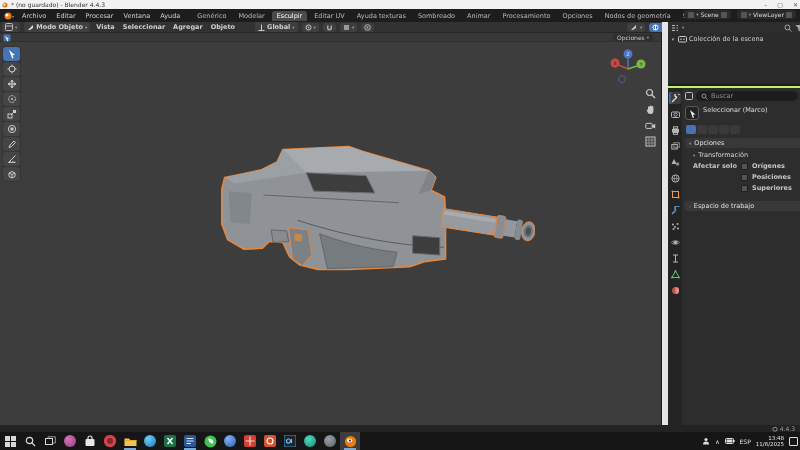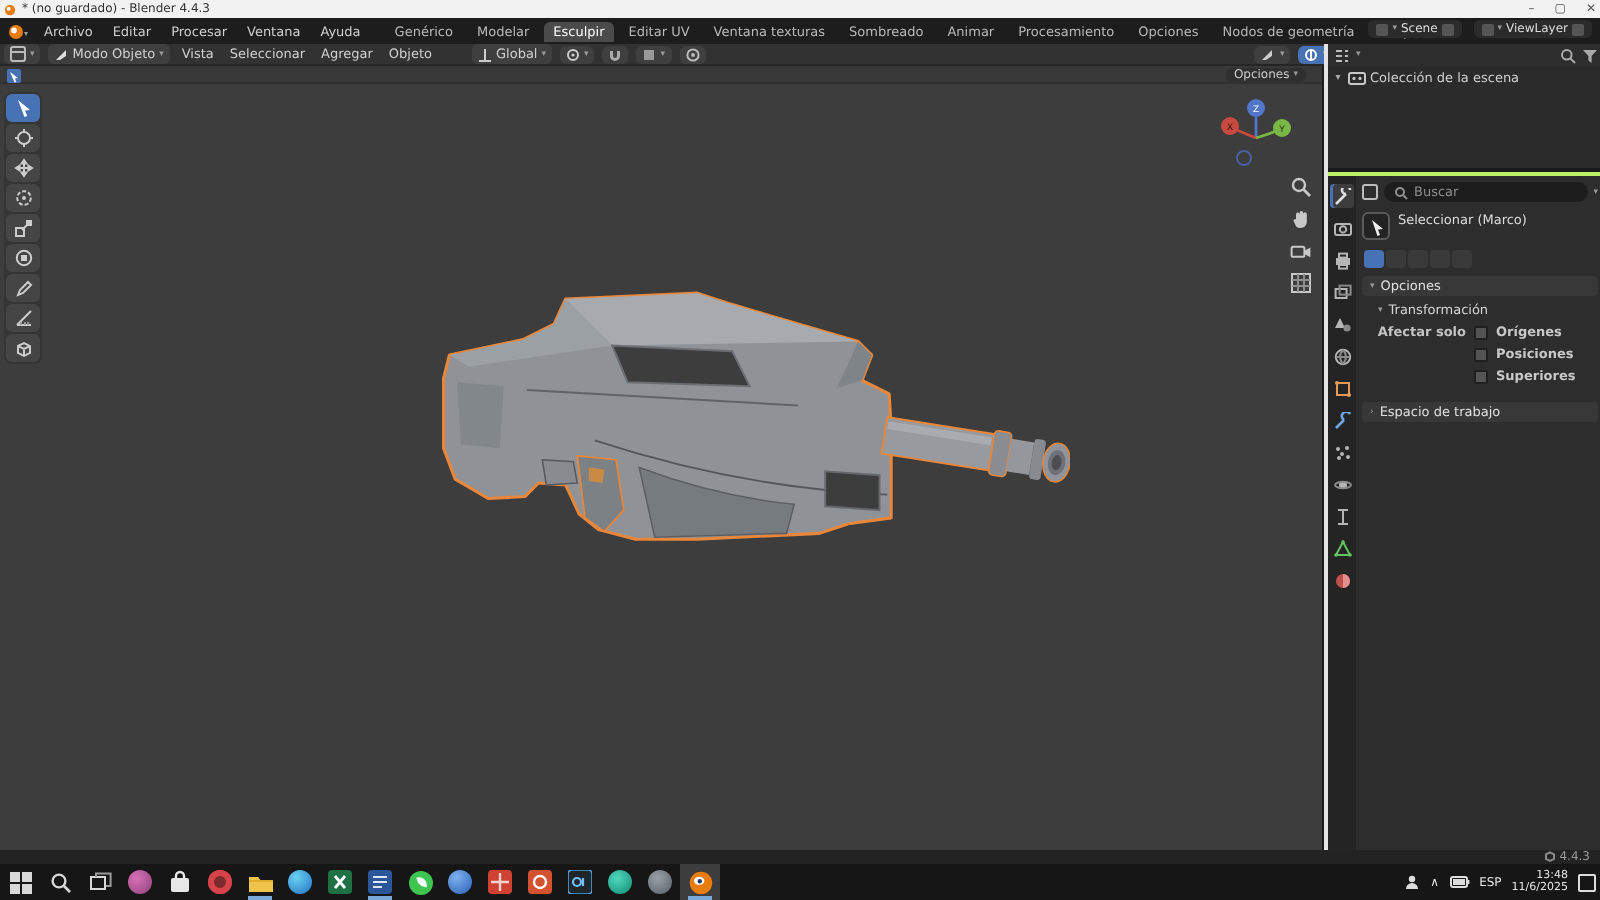--- a/index.html
+++ b/index.html
@@ -12,36 +12,36 @@
   #win-controls{position:absolute;right:2px;top:0;height:9px;display:flex;gap:10px;align-items:center;font-size:6px;color:#555;}
   
   #topbar{position:absolute;left:0;top:9px;width:800px;height:13px;background:#1d1d1d;display:flex;align-items:center;font-size:6.5px;color:#cfcfcf;}
   #topbar .menu{padding:0 5px;cursor:default;}
   #topbar .tab{padding:1px 5px;margin:0 1px;border-radius:3px 3px 0 0;color:#b9b9b9;white-space:nowrap;}
   #topbar .tab.active{background:#4b4b4b;color:#fff;}
   #sel-pills{position:absolute;right:4px;top:10px;display:flex;gap:6px;font-size:6px;}
   .pill{display:flex;align-items:center;gap:2px;background:#2b2b2b;border-radius:3px;padding:1px 4px;color:#ddd;}
   .pill .sq{width:6px;height:6px;background:#555;border-radius:1px;display:inline-block;}
   
-  #vheader{position:absolute;left:0;top:22px;width:764px;height:11px;background:#323232;display:flex;align-items:center;font-size:6.5px;color:#d0d0d0;border-bottom:1px solid #262626;}
+  #vheader{position:absolute;left:0;top:22px;width:764px;height:11px;background:#323232;display:flex;align-items:center;font-size:6.5px;color:#d0d0d0;border-bottom:1px solid #262626;font-weight:bold;}
   #vheader .m{padding:0 4px;}
   .hbtn{display:inline-flex;align-items:center;gap:2px;background:#3f3f3f;border-radius:3px;padding:1px 3px;margin:0 2px;}
   .crt{font-size:4.5px;color:#999;}
   
   #viewport{position:absolute;left:0;top:33px;width:661px;height:392px;background:#3d3d3d;overflow:hidden;}
   #toolsettings{position:absolute;left:0;top:0;width:661px;height:9px;background:#383838;border-bottom:1px solid #303030;}
   #opts-btn{position:absolute;right:8px;top:1px;background:#2f2f2f;border-radius:3px;font-size:6px;color:#ccc;padding:0 4px;display:flex;gap:2px;align-items:center;}
   #toolbar{position:absolute;left:2px;top:13px;width:19px;display:flex;flex-direction:column;gap:1px;background:#353535;border-radius:4px;padding:1px;}
   .tool{width:17px;height:14px;border-radius:3px;display:flex;align-items:center;justify-content:center;background:#454545;}
   .tool.active{background:#4772b3;}
   #vp-text{position:absolute;left:26px;top:10px;font-size:6.5px;line-height:8px;color:#d4d4d4;text-shadow:0 1px 1px #222;}
   #vp-text .sub{color:#b5b5b5;}
   #navicons{position:absolute;right:5px;top:55px;display:flex;flex-direction:column;gap:5px;align-items:center;}
   
-  #rightpanel{position:absolute;left:662px;top:22px;width:138px;height:403px;background:#bef264;border-left:2px solid #e5e5e5;}
+  #rightpanel{position:absolute;left:662px;top:22px;width:138px;height:403px;background:#bef264;border-left:6px solid #e5e5e5;}
   #outliner{position:absolute;left:0;top:0;width:138px;height:64px;background:#2b2b2b;border-bottom:2px solid #1c1c1c;font-size:6.5px;}
   #outliner .hdr{height:11px;display:flex;align-items:center;background:#2d2d2d;padding:0 3px;gap:3px;}
   .orow{height:11px;display:flex;align-items:center;gap:2px;padding:0 2px;color:#cfcfcf;white-space:nowrap;}
   .orow.sel{background:#336699;color:#fff;}
   .orow .spacer{flex:1;}
   .exp{font-size:5px;color:#aaa;width:6px;text-align:center;}
   
   #props{position:absolute;left:0;top:66px;width:138px;height:337px;background:#2b2b2b;font-size:6.5px;}
   #ptabs{position:absolute;left:0;top:0;width:14px;height:337px;background:#242424;display:flex;flex-direction:column;align-items:center;padding-top:4px;gap:4px;}
   .ptab{width:12px;height:12px;border-radius:2px;display:flex;align-items:center;justify-content:center;}
@@ -99,21 +99,21 @@
     <span class="menu">Archivo</span>
     <span class="menu">Editar</span>
     <span class="menu">Procesar</span>
     <span class="menu">Ventana</span>
     <span class="menu">Ayuda</span>
     <span style="width:6px"></span>
     <span class="tab">Genérico</span>
     <span class="tab">Modelar</span>
     <span class="tab active">Esculpir</span>
     <span class="tab">Editar UV</span>
-    <span class="tab">Ventana texturas</span>
+    <span class="tab">Ayuda texturas</span>
     <span class="tab">Sombreado</span>
     <span class="tab">Animar</span>
     <span class="tab">Procesamiento</span>
     <span class="tab">Opciones</span>
     <span class="tab">Nodos de geometría</span>
     <span class="tab">Scripts</span>
     <span class="tab">+</span>
   </div>
   <div id="sel-pills">
     <span class="pill">

